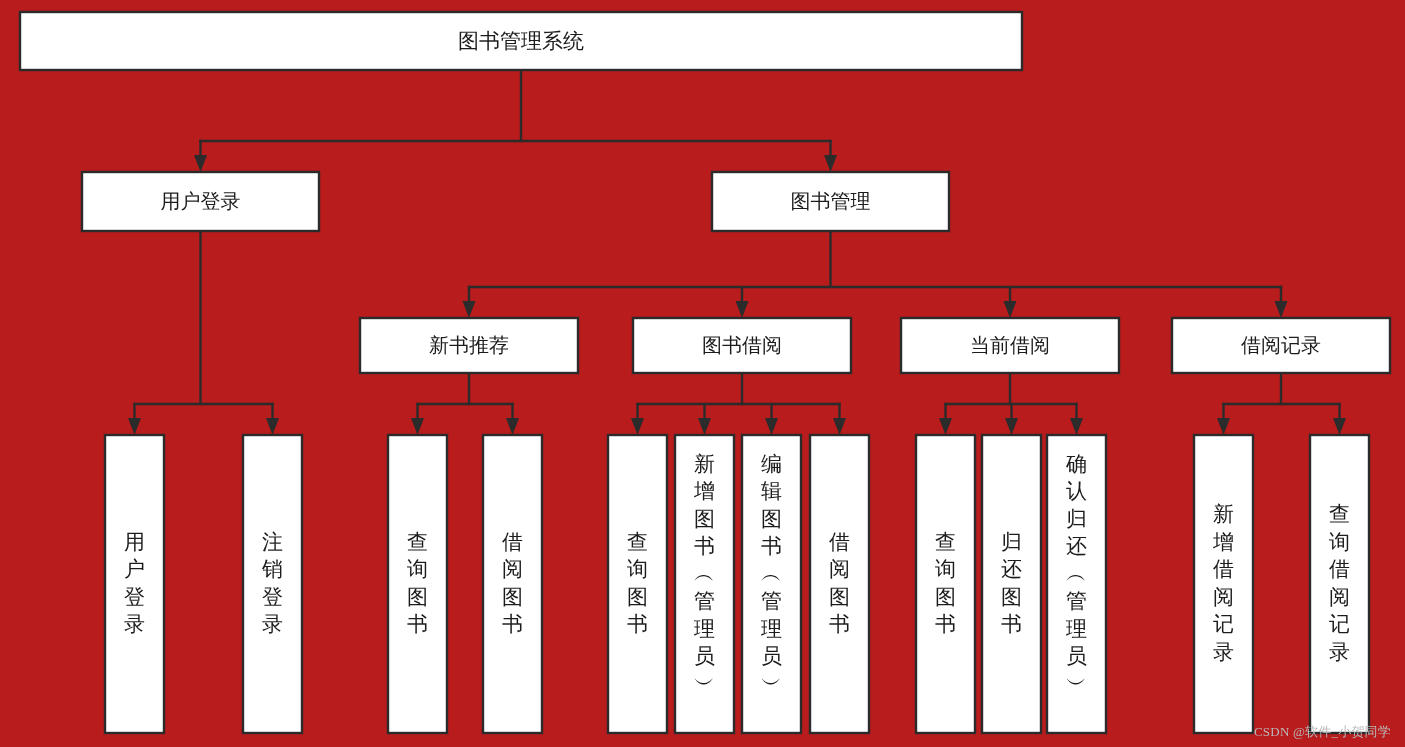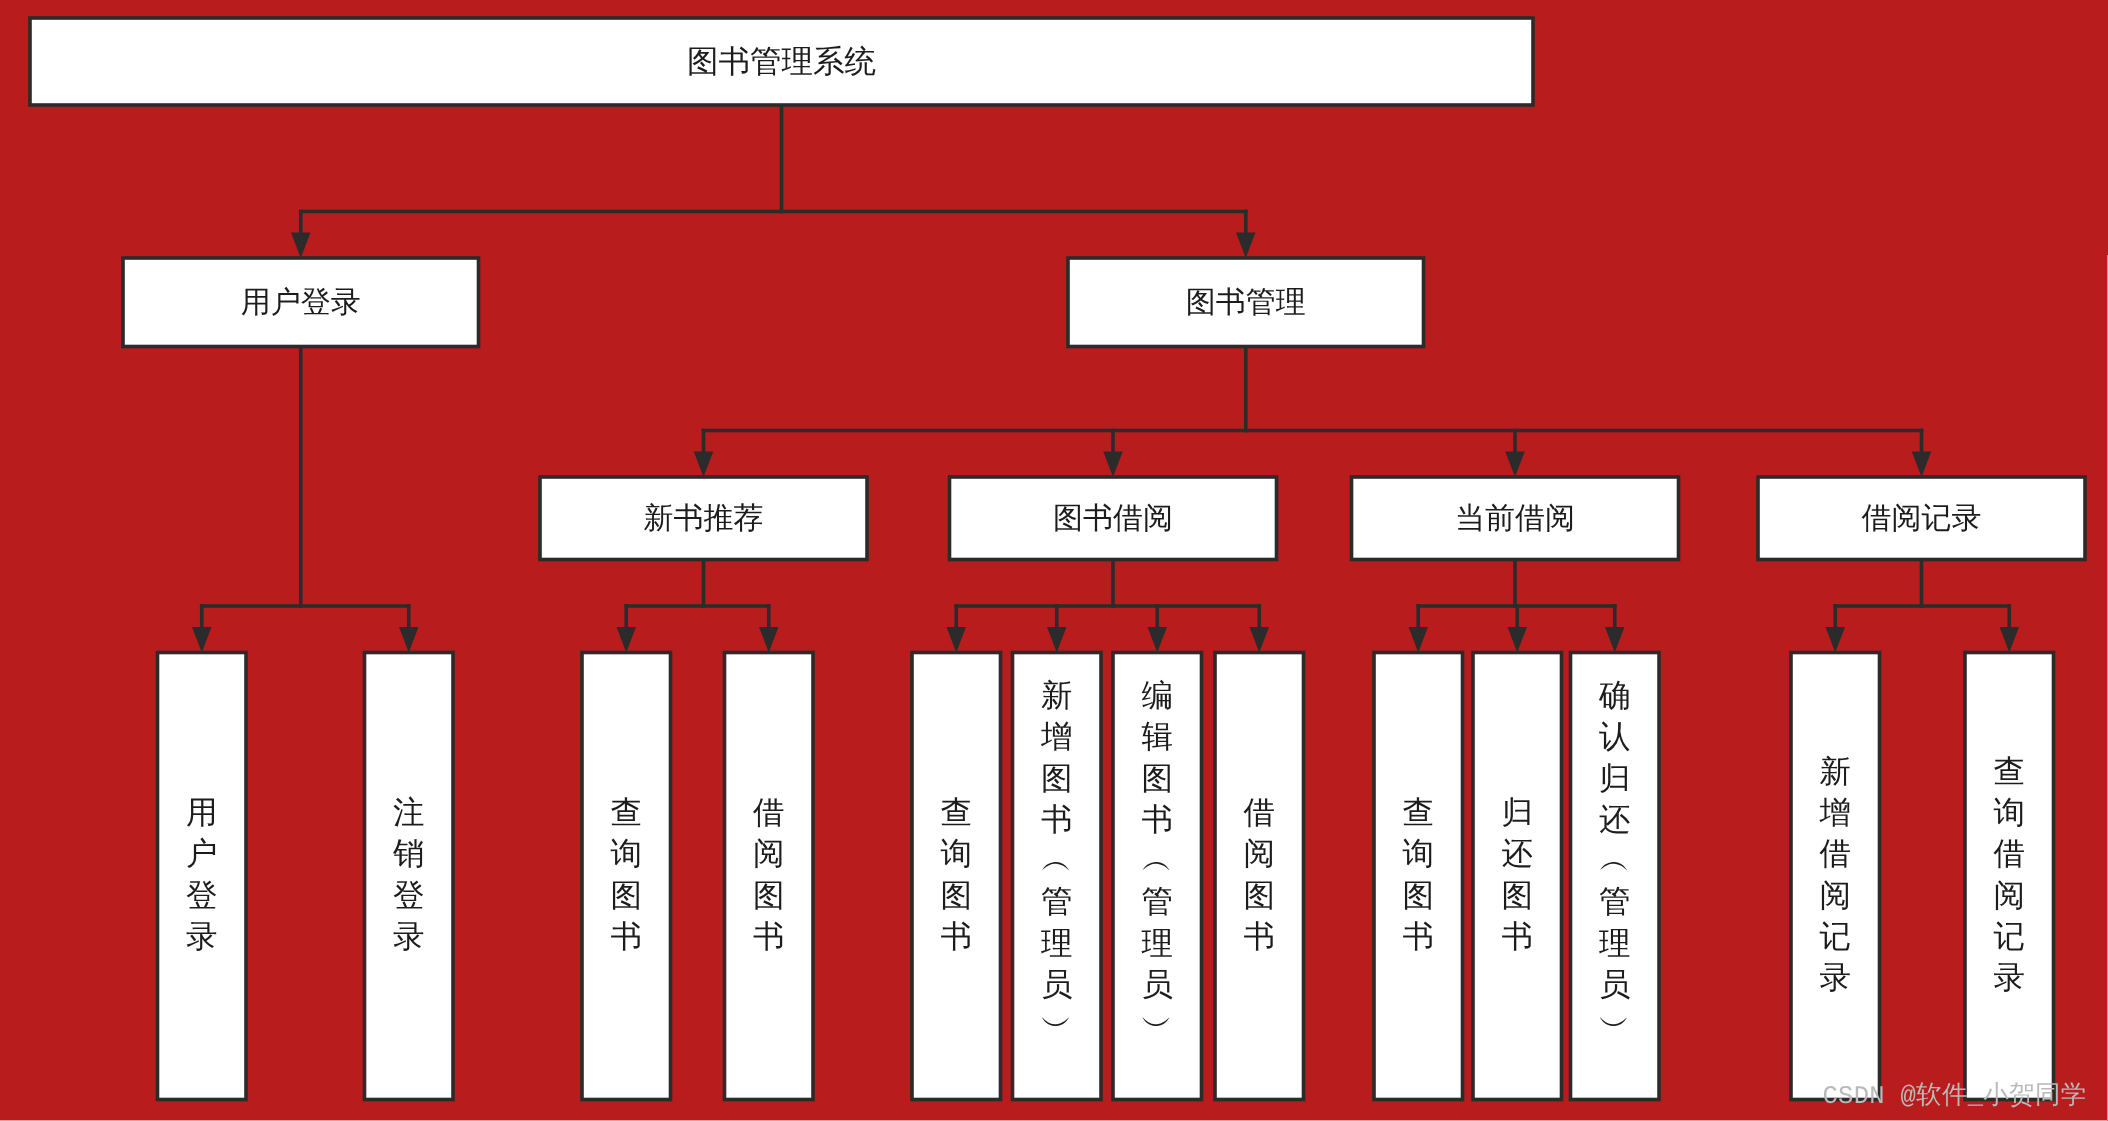--- a/index.html
+++ b/index.html
@@ -52,22 +52,22 @@
     fill: #1c1c1c;
     font-family: "DejaVu Sans", "Liberation Sans", sans-serif;
     font-size: 21px;
     text-anchor: middle;
   }
   .watermark {
     position: absolute;
     right: 14px;
     bottom: 6px;
     color: #b9b9b9;
-    font-size: 17px;
-    font-family: Liberation Mono, monospace;
+    font-size: 13px;
+    font-family: Liberation Serif, serif;
     white-space: nowrap;
     letter-spacing: 0.2px;
     text-align: center;
   }
 </style>
 </head>
 <body>
 
 <div id="diagram-root">
   <svg class="flow" viewBox="0 0 1405 747">

